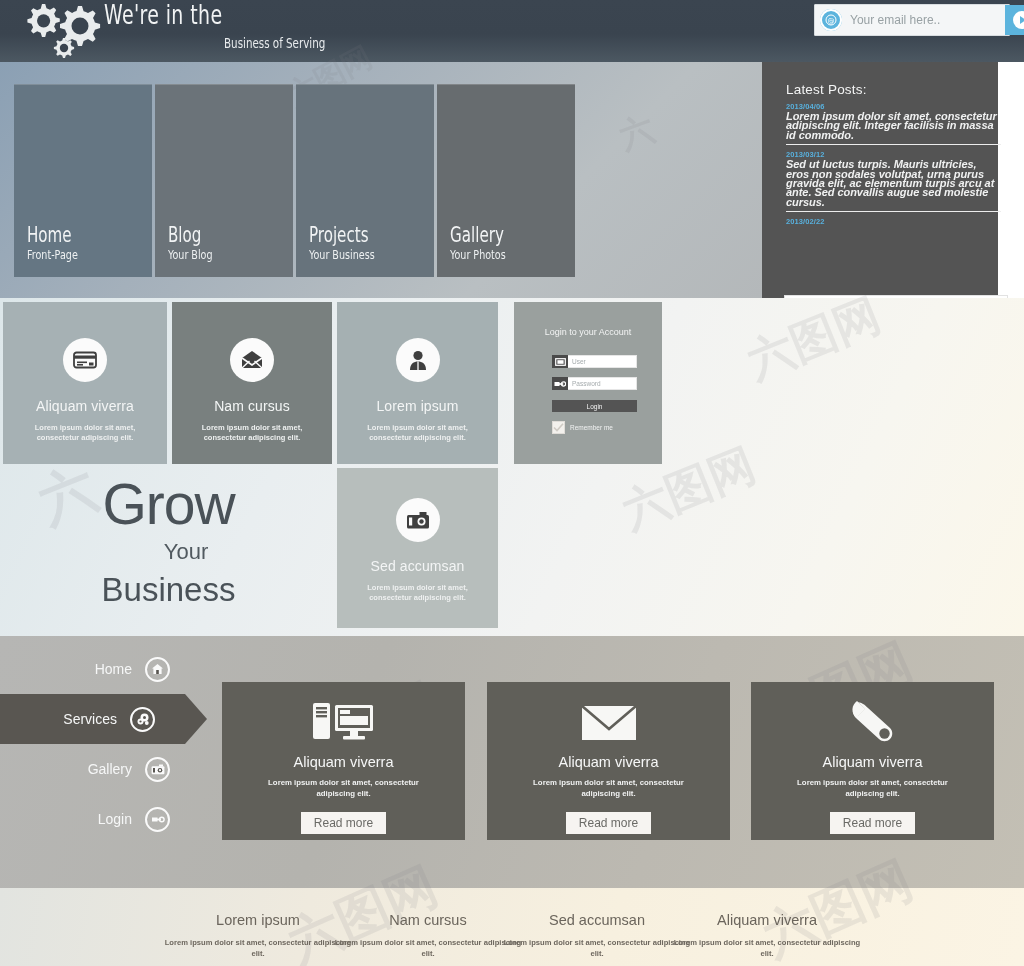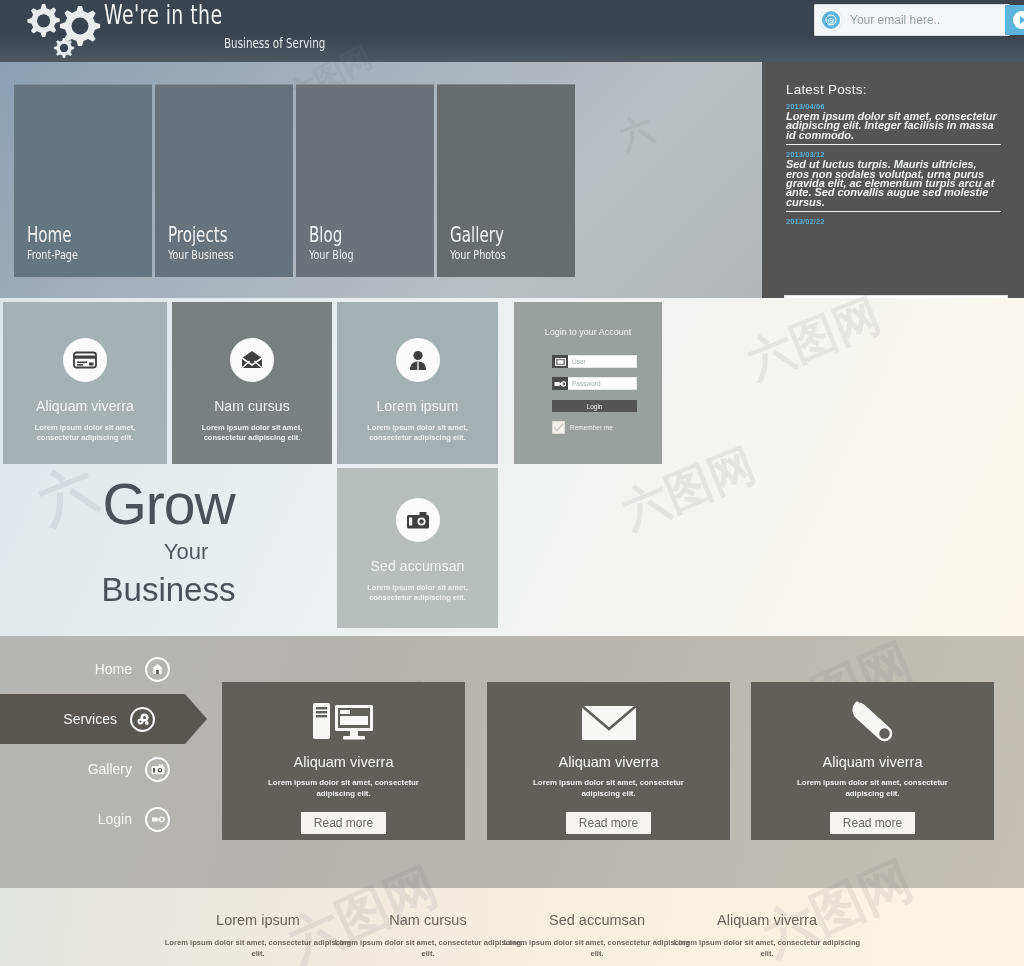--- a/index.html
+++ b/index.html
@@ -91,21 +91,21 @@
     transform: scaleX(.80); transform-origin: left bottom; white-space: nowrap;
   }
   .tile-sub {
     font-family: "DejaVu Sans Condensed","Liberation Sans", sans-serif;
     font-size: 13px; color: #eef1f2; line-height: 16px;
     transform: scaleX(.82); transform-origin: left top; white-space: nowrap;
   }
 
   
   .posts-panel {
-    position: absolute; top: 62px; left: 762px; width: 262px; height: 236px;
+    position: absolute; top: 62px; left: 762px; width: 236px; height: 236px;
     background: #545454;
     padding-left: 24px;
   }
   .posts-title {
     position: absolute; left: 24px; top: 20px;
     font-size: 13.5px; color: #f3f4f4; font-weight: 400; letter-spacing: .2px;
   }
   .posts-list { position: absolute; left: 24px; top: 39px; width: 215px; }
   .post-item { margin-bottom: 3px; }
   .post-date {
@@ -319,30 +319,30 @@
   <div class="navsection">
     <div class="wm" style="left:285px; top:-6px; transform:rotate(-28deg); font-size:30px;">六图网</div>
     <div class="wm" style="left:620px; top:48px; transform:rotate(-20deg); font-size:34px;">六</div>
     <div class="nav-tiles">
       <div class="tile t1">
         <div class="tile-label">
           <div class="tile-title">Home</div>
           <div class="tile-sub">Front-Page</div>
         </div>
       </div>
+      <div class="tile t3">
+        <div class="tile-label">
+          <div class="tile-title">Blog</div>
+          <div class="tile-sub">Your Blog</div>
+        </div>
+      </div>
       <div class="tile t2">
         <div class="tile-label">
           <div class="tile-title">Projects</div>
           <div class="tile-sub">Your Business</div>
-        </div>
-      </div>
-      <div class="tile t3">
-        <div class="tile-label">
-          <div class="tile-title">Blog</div>
-          <div class="tile-sub">Your Blog</div>
         </div>
       </div>
       <div class="tile t4">
         <div class="tile-label">
           <div class="tile-title">Gallery</div>
           <div class="tile-sub">Your Photos</div>
         </div>
       </div>
     </div>
   </div>

